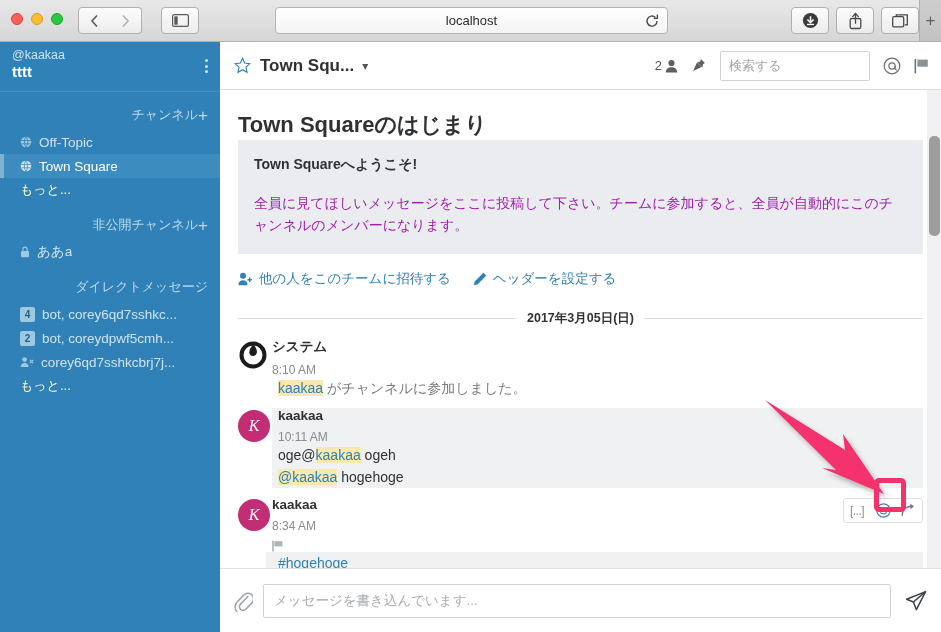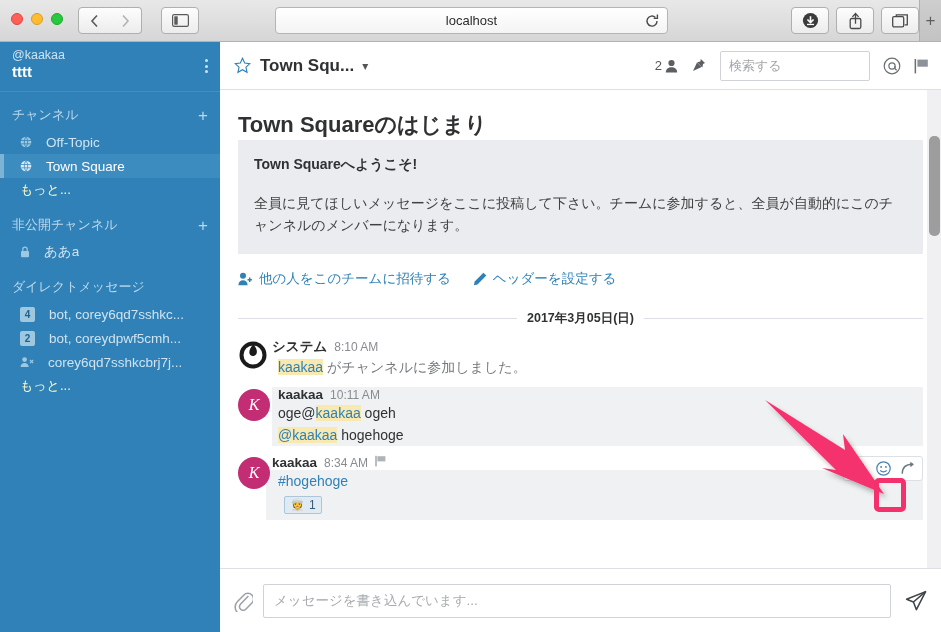--- a/index.html
+++ b/index.html
@@ -67,28 +67,28 @@
   }
   #team-user { font-size: 12.5px; color: #cfe3f0; line-height: 16px; }
   #team-name { font-size: 15px; font-weight: bold; color: #ffffff; line-height: 18px; }
   #team-menu-dots {
     position: absolute; right: 12px; top: 17px;
     display: flex; flex-direction: column; gap: 2.5px; align-items: center;
   }
   #team-menu-dots i { width: 3px; height: 3px; background: #cfe3f0; border-radius: 50%; display: block; }
 
   .sb-section {
-    display: flex; align-items: center; justify-content: space-between;
+    display: flex; align-items: center; justify-content: flex-end;
     padding: 0 12px; height: 30px; margin-top: 8px;
   }
   .sb-section-title { font-size: 13px; color: #bcd9ec; }
   .sb-plus { font-size: 17px; color: #bcd9ec; line-height: 1; }
 
   .sb-item {
-    display: flex; align-items: center; gap: 14px;
+    display: flex; align-items: center; gap: 7px;
     height: 24px; padding: 0 12px 0 20px;
     font-size: 13.5px; color: #cfe3f0; position: relative;
   }
   .sb-item.active { background: #3d8cc0; color: #ffffff; }
   .sb-item.active::before {
     content: ""; position: absolute; left: 0; top: 0; bottom: 0; width: 4px; background: #7fb3d5;
   }
   .sb-item .label { overflow: hidden; white-space: nowrap; text-overflow: ellipsis; }
   .sb-more { padding-left: 20px; font-size: 13px; color: #fef9c3; height: 24px; line-height: 24px; }
 
@@ -123,35 +123,35 @@
   #at-icon { width: 18px; height: 18px; margin-left: 13px; }
   #flag-icon { width: 15px; height: 16px; margin-left: 13px; }
 
   
   #posts { position: absolute; left: 0; top: 48px; width: 721px; height: 500px; background: #ffffff; overflow: hidden; }
 
   #intro { padding: 20px 18px 0 18px; }
   #intro-title { font-size: 22px; font-weight: bold; color: #2f3133; }
   #intro-box { background: #ebecf0; padding: 16px 16px 18px 16px; }
   #intro-welcome { font-size: 14px; font-weight: bold; color: #2f3133; margin-bottom: 18px; }
-  #intro-body { font-size: 14px; color: #404040; line-height: 22px; }
+  #intro-body { font-size: 14px; color: #a21caf; line-height: 22px; }
   #intro-actions { display: flex; gap: 22px; margin-top: 16px; padding-bottom: 14px; }
   .intro-link { display: flex; align-items: center; gap: 6px; font-size: 13.5px; color: #2f81b7; }
 
   #date-sep {
     display: flex; align-items: center; gap: 10px;
     margin: 0 18px 6px 18px; padding-top: 8px;
   }
   #date-sep .ln { flex: 1; height: 1px; background: #dcdfe4; }
   #date-label { font-size: 12.5px; font-weight: bold; color: #2f3133; }
 
   .post { display: flex; padding: 5px 18px 4px 18px; position: relative; }
   .post-avatar { width: 34px; flex: none; padding-top: 2px; }
   .post-body { flex: 1; min-width: 0; }
-  .post-head { display: flex; align-items: baseline; gap: 7px; }
+  .post-head { display: flex; align-items: baseline; gap: 7px; flex-direction: column; }
   .post-author { font-size: 13.5px; font-weight: bold; color: #2f3133; }
   .post-author.sys { color: #2f3133; }
   .post-time { font-size: 12px; color: #888c90; }
   .post-text { font-size: 14px; color: #2f3133; line-height: 22px; padding-left: 6px; }
   .post-text.sys { color: #777b7f; padding-left: 6px; }
   .post-msgbg { background: #f0f1f3; }
   .mention { background: #f7e9b0; color: #2f81b7; }
   .hashtag { color: #2f81b7; }
 
   .avatar-circle {

